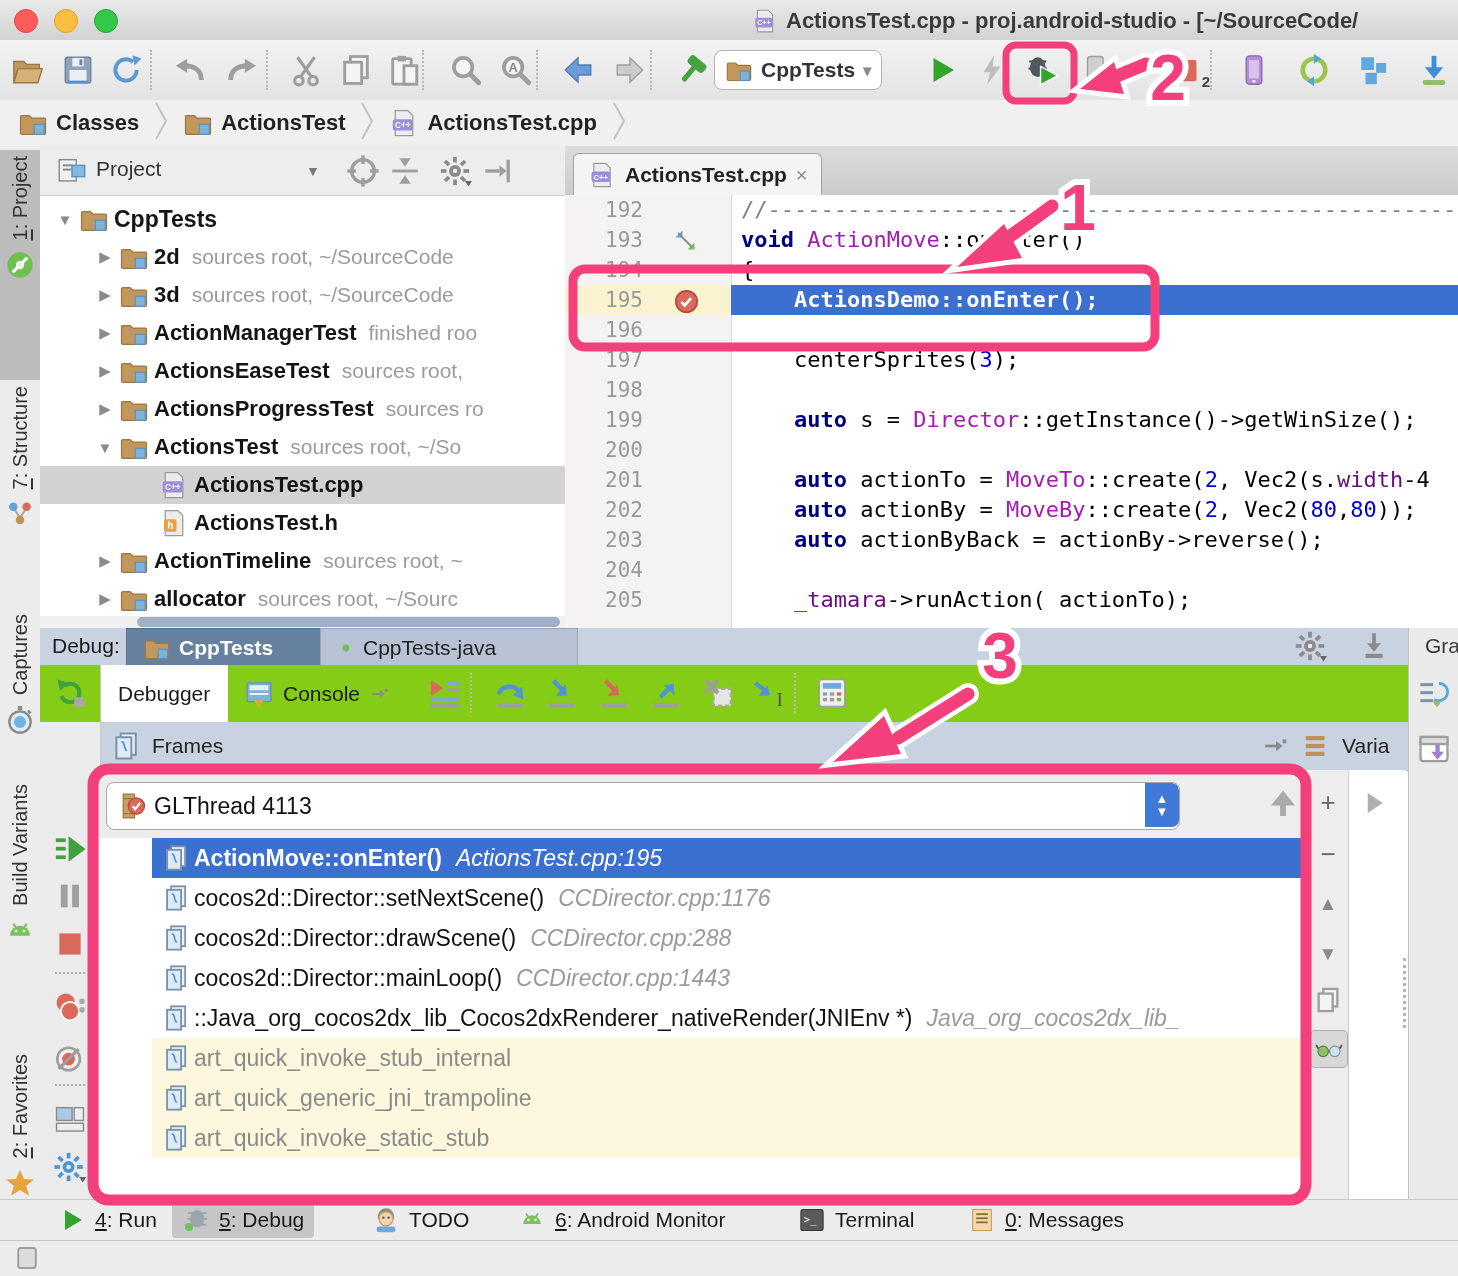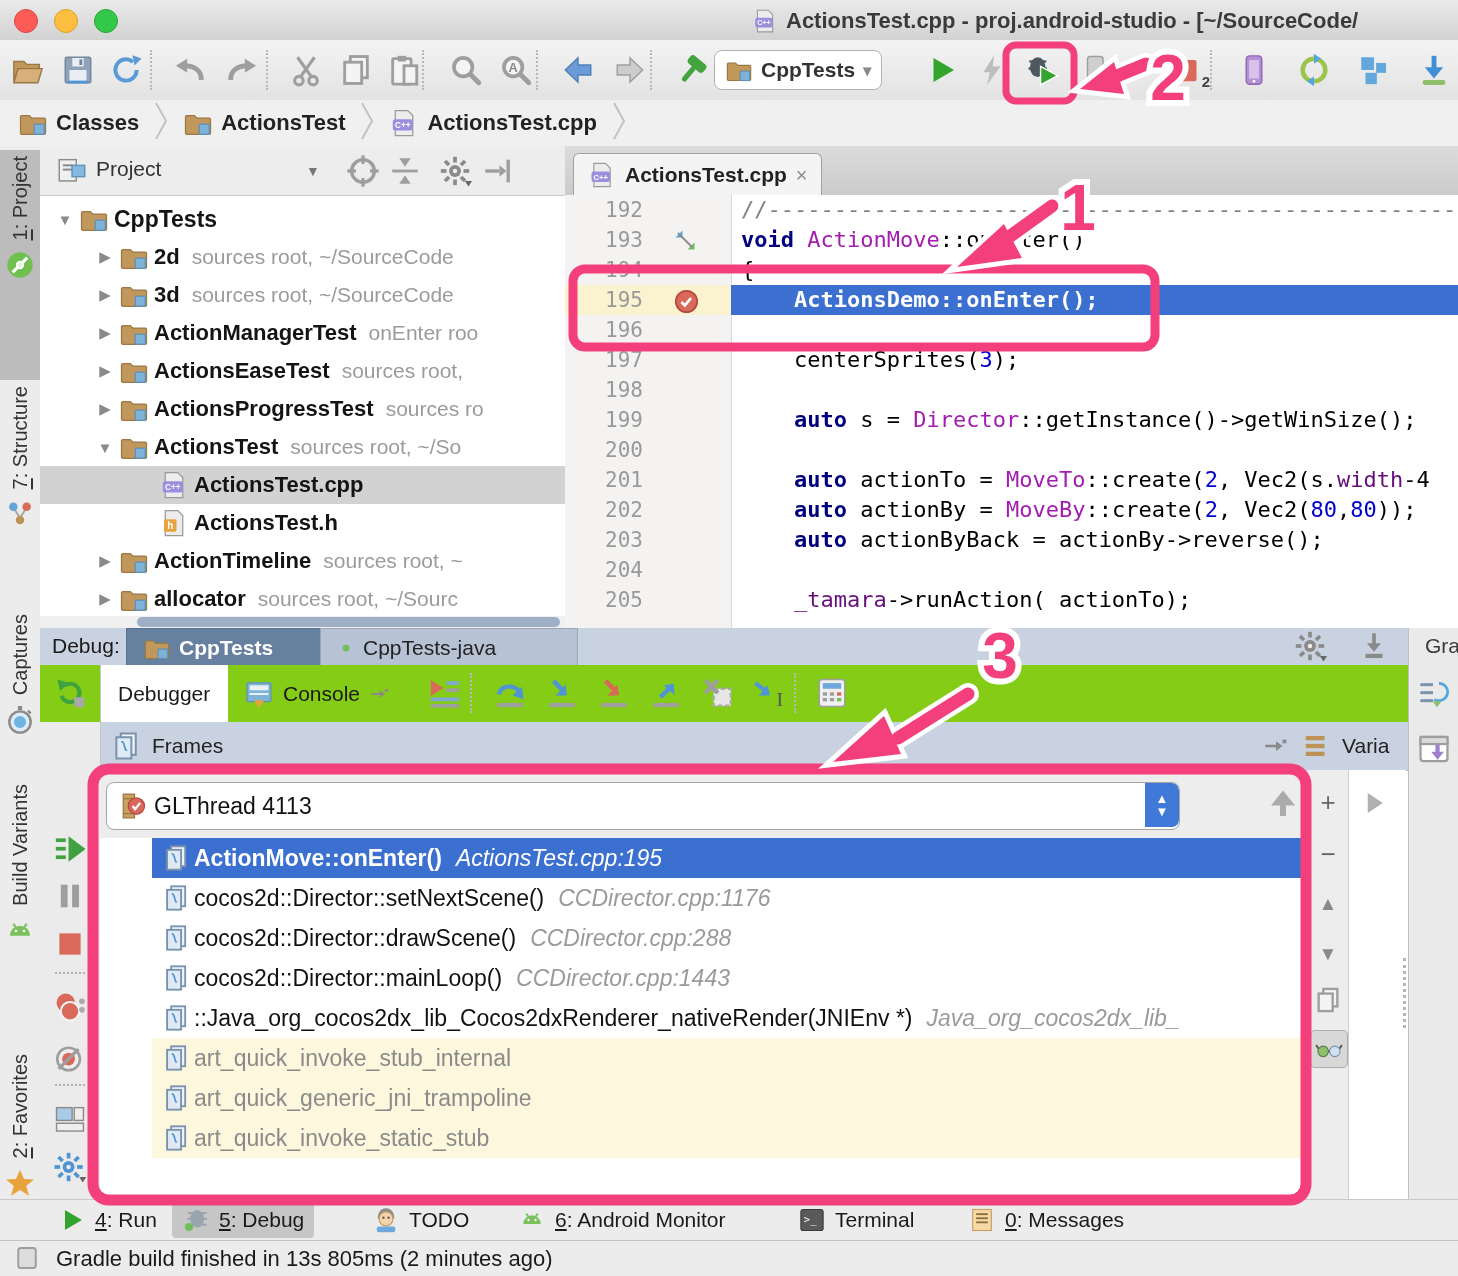--- a/index.html
+++ b/index.html
@@ -536,21 +536,21 @@
         </div>
         <div class="tree-row" style="padding-left: 52px;">
           <span class="tree-arrow">▶</span>
           <span class="tree-ic icon">
             <svg width="30" height="30" viewBox="0 0 24 24">
               <path d="M2 7a1 1 0 011-1h6l2 2h10a1 1 0 011 1v11a1 1 0 01-1 1H3a1 1 0 01-1-1z" fill="#c1975c" stroke="#9a7844"></path>
               <rect x="13" y="13" width="8" height="8" fill="#7fb2d8" stroke="#5f92b8"></rect>
             </svg>
           </span>
           <span class="tree-name">ActionManagerTest</span>
-          <span class="tree-suffix">onEnter roo</span>
+          <span class="tree-suffix">finished roo</span>
         </div>
         <div class="tree-row" style="padding-left: 52px;">
           <span class="tree-arrow">▶</span>
           <span class="tree-ic icon">
             <svg width="30" height="30" viewBox="0 0 24 24">
               <path d="M2 7a1 1 0 011-1h6l2 2h10a1 1 0 011 1v11a1 1 0 01-1 1H3a1 1 0 01-1-1z" fill="#c1975c" stroke="#9a7844"></path>
               <rect x="13" y="13" width="8" height="8" fill="#7fb2d8" stroke="#5f92b8"></rect>
             </svg>
           </span>
           <span class="tree-name">ActionsEaseTest</span>
@@ -1246,21 +1246,20 @@
         <span><span class="u">0</span>: Messages</span>
       </div>
     </div>
 
   <div id="statusbar">
     <span class="icon" style="position:absolute;left:12px;top:2px;">
         <svg width="30" height="30" viewBox="0 0 24 24">
           <rect x="5" y="4" width="14" height="16" rx="2" fill="#dcdcdc" stroke="#9e9e9e" stroke-width="1.6"></rect>
         </svg>
       </span>
-    <span class="msg">Gradle build finished in 13s 805ms (2 minutes ago)</span>
   </div>
 
   <svg id="annot" viewBox="0 0 1458 1276">
     <g stroke="#f3407c" fill="none">
       <rect x="1006" y="45" width="68" height="56" rx="10" stroke-width="7"></rect>
       <rect x="573" y="269" width="582" height="78" rx="12" stroke-width="9"></rect>
       <rect x="93" y="769" width="1213" height="431" rx="16" stroke-width="11"></rect>
     </g>
 
     <g>

